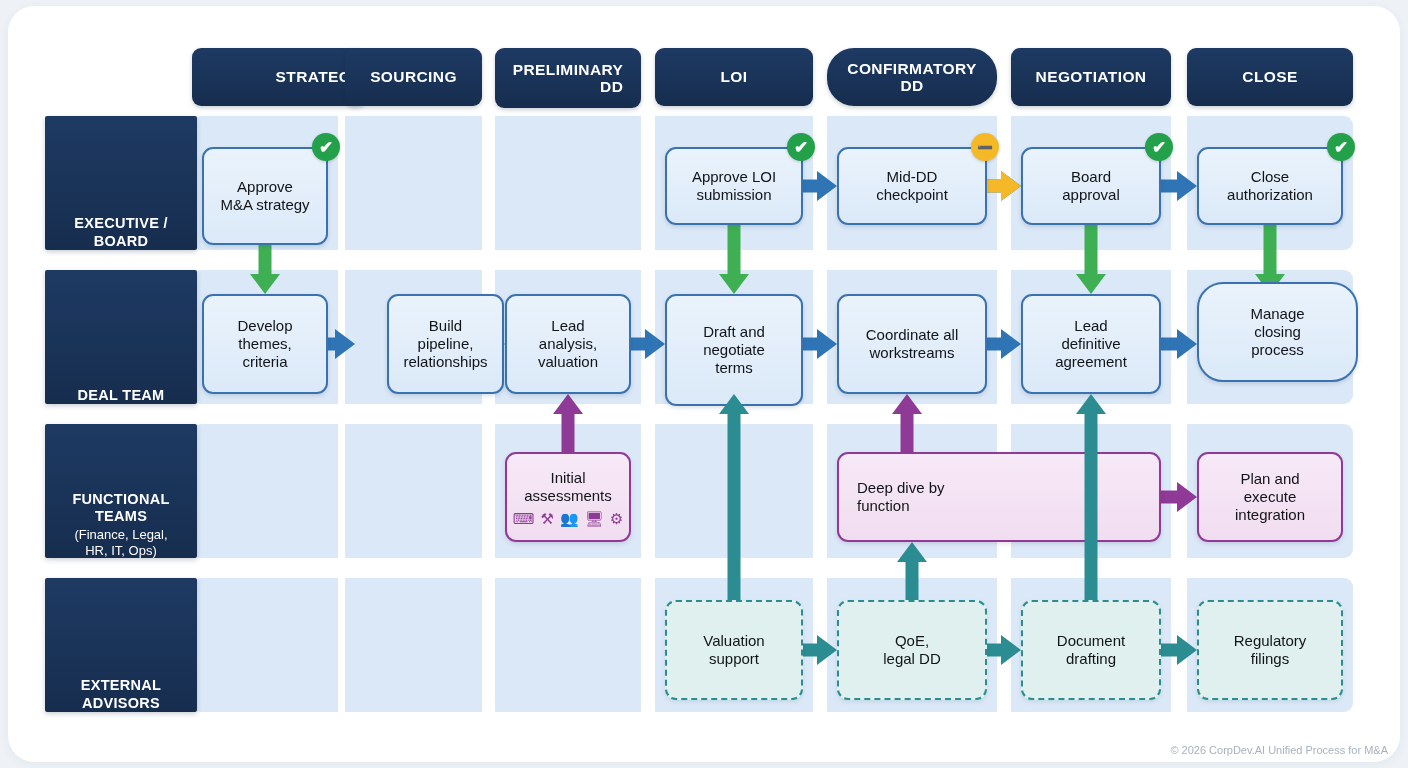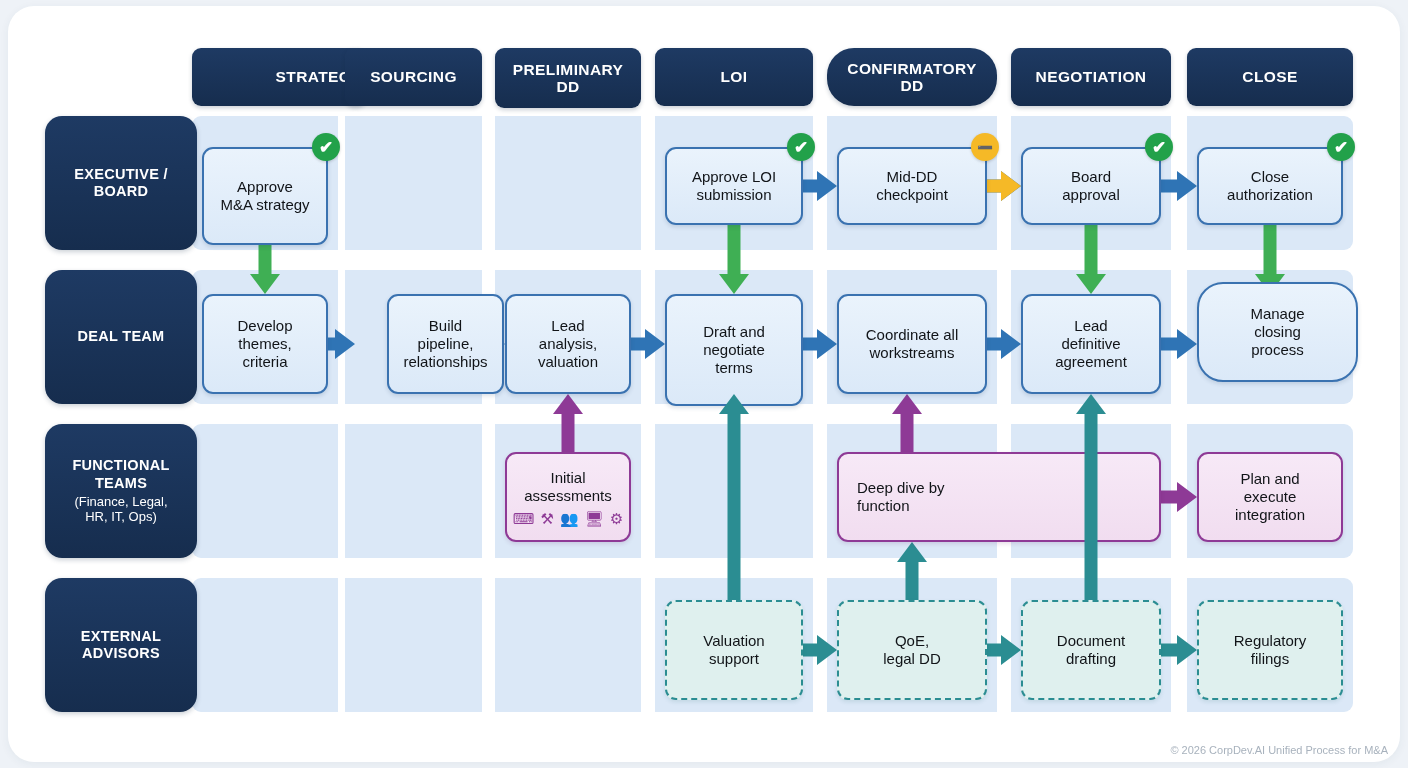--- a/index.html
+++ b/index.html
@@ -35,24 +35,24 @@
     line-height: 1.12;
     box-shadow: 0 2px 4px rgba(20,40,70,0.22);
     padding: 0 4px;
   }
 
   
   .lane-label {
     position: absolute;
     left: 37px; width: 152px;
     background: linear-gradient(180deg,#1e3a63 0%,#162d4e 100%);
-    border-radius: 17px;
+    border-radius: 2px;
     color: #ffffff;
     display: flex; flex-direction: column;
-    align-items: center; justify-content: center;
+    align-items: center; justify-content: flex-end;
     text-align: center;
     box-shadow: 0 2px 5px rgba(20,40,70,0.22);
     z-index: 6;
   }
   .lane-label .t1 { font-weight: bold; font-size: 14.5px; line-height: 1.2; letter-spacing:.3px; }
   .lane-label .t2 { font-weight: normal; font-size: 13px; line-height: 1.18; margin-top: 2px; }
 
   
   .cell {
     position: absolute;
@@ -241,21 +241,21 @@
         <div class="cell" style="left: 647px; top: 572px; width: 158px; height: 134px;"></div>
         <div class="cell" style="left: 819px; top: 572px; width: 170px; height: 134px;"></div>
         <div class="cell" style="left: 1003px; top: 572px; width: 160px; height: 134px;"></div>
         <div class="cell last" style="left: 1179px; top: 572px; width: 166px; height: 134px;"></div>
         <div class="col-head" style="left: 184px; top: 42px; width: 174px; height: 58px; justify-content: flex-end;">
           <span>STRATEGY</span>
         </div>
         <div class="col-head" style="left: 337px; top: 42px; width: 137px; height: 58px;">
           <span>SOURCING</span>
         </div>
-        <div class="col-head" style="left: 487px; top: 42px; width: 146px; height: 60px;">
+        <div class="col-head" style="left: 487px; top: 42px; width: 146px; height: 60px; text-align: right;">
           <span>PRELIMINARY<br>DD</span>
         </div>
         <div class="col-head" style="left: 647px; top: 42px; width: 158px; height: 58px;">
           <span>LOI</span>
         </div>
         <div class="col-head" style="left: 819px; top: 42px; width: 170px; height: 58px; border-radius: 27px;">
           <span>CONFIRMATORY<br>DD</span>
         </div>
         <div class="col-head" style="left: 1003px; top: 42px; width: 160px; height: 58px;">
           <span>NEGOTIATION</span>

